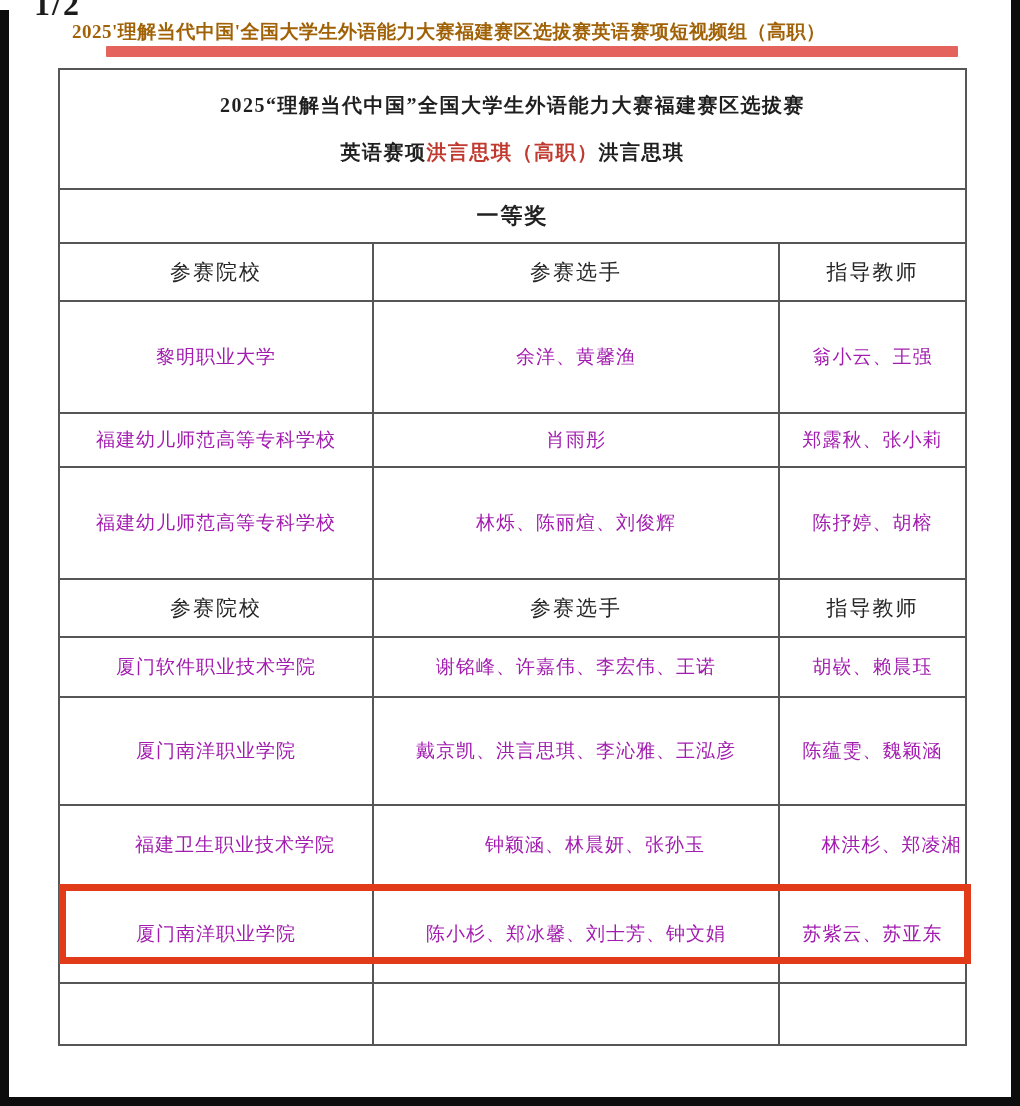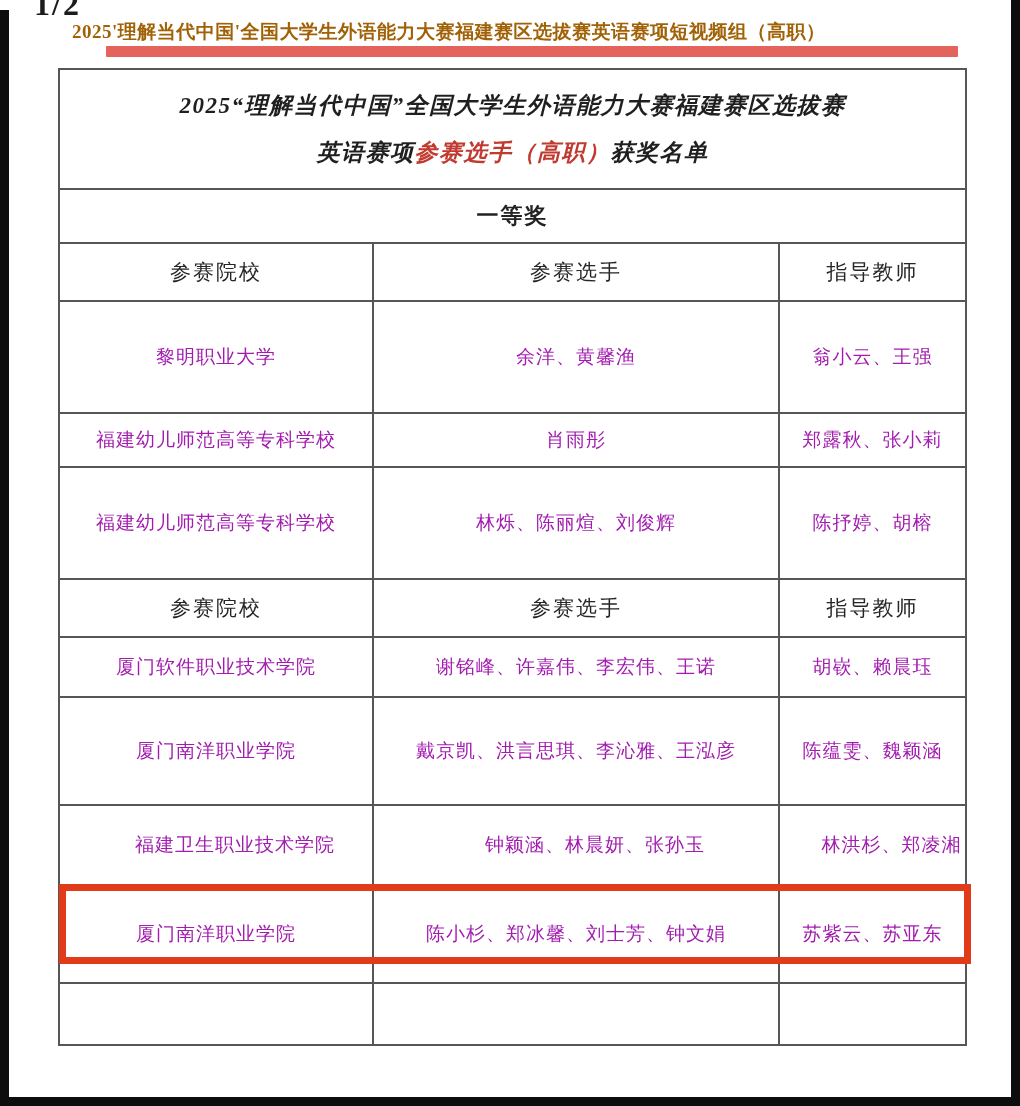--- a/index.html
+++ b/index.html
@@ -30,21 +30,21 @@
   table.award{
     position:absolute;top:68px;left:58px;width:907px;border-collapse:collapse;table-layout:fixed;
   }
   table.award td{
     border:2px solid #565656;text-align:center;vertical-align:middle;padding:0;overflow:hidden;
   }
   tr.h122 td{height:118px;} tr.h56 td{height:52px;} tr.h60 td{height:56px;}
   tr.h114 td{height:110px;} tr.h62 td{height:58px;} tr.h110 td{height:106px;}
   tr.h82 td{height:78px;padding-left:38px;} tr.h100 td{height:96px;} tr.h42 td{height:60px;}
   .title-wrap{display:flex;flex-direction:column;justify-content:space-evenly;height:112px;}
-  .title-line{font-size:23px;font-weight:bold;color:#1f1f1f;letter-spacing:1.5px;font-style:italic;}
+  .title-line{font-size:20px;font-weight:bold;color:#1f1f1f;letter-spacing:1.5px;}
   .red-text{color:#c13a30;}
   .section-label{font-size:22px;font-weight:bold;color:#222;letter-spacing:2px;margin-top:15px;}
   .col-hdr{font-size:21px;font-weight:normal;color:#262626;letter-spacing:2px;}
   .cell{font-size:19px;color:#a21caf;letter-spacing:1px;}
   
   .highlight-box{
     position:absolute;left:59px;top:884px;width:912px;height:80px;
     border:7px solid #e23b1a;box-sizing:border-box;z-index:20;pointer-events:none;
   }
 </style>
@@ -63,21 +63,21 @@
       <col style="width:314px">
         <col style="width:406px">
         <col style="width:187px">
     </colgroup>
 
     <tbody>
         <tr class="h122">
       <td colspan="3">
         <div class="title-wrap">
           <div class="title-line">2025“理解当代中国”全国大学生外语能力大赛福建赛区选拔赛</div>
-          <div class="title-line"><span>英语赛项</span><span class="red-text">参赛选手（高职）</span><span>获奖名单</span></div>
+          <div class="title-line"><span>英语赛项</span><span class="red-text">洪言思琪（高职）</span><span>洪言思琪</span></div>
         </div>
       </td>
     </tr>
 
     <tr class="h56">
       <td colspan="3"><span class="section-label">一等奖</span></td>
     </tr>
     <tr class="h60">
       <td><span class="col-hdr">参赛院校</span></td>
       <td><span class="col-hdr">参赛选手</span></td>

